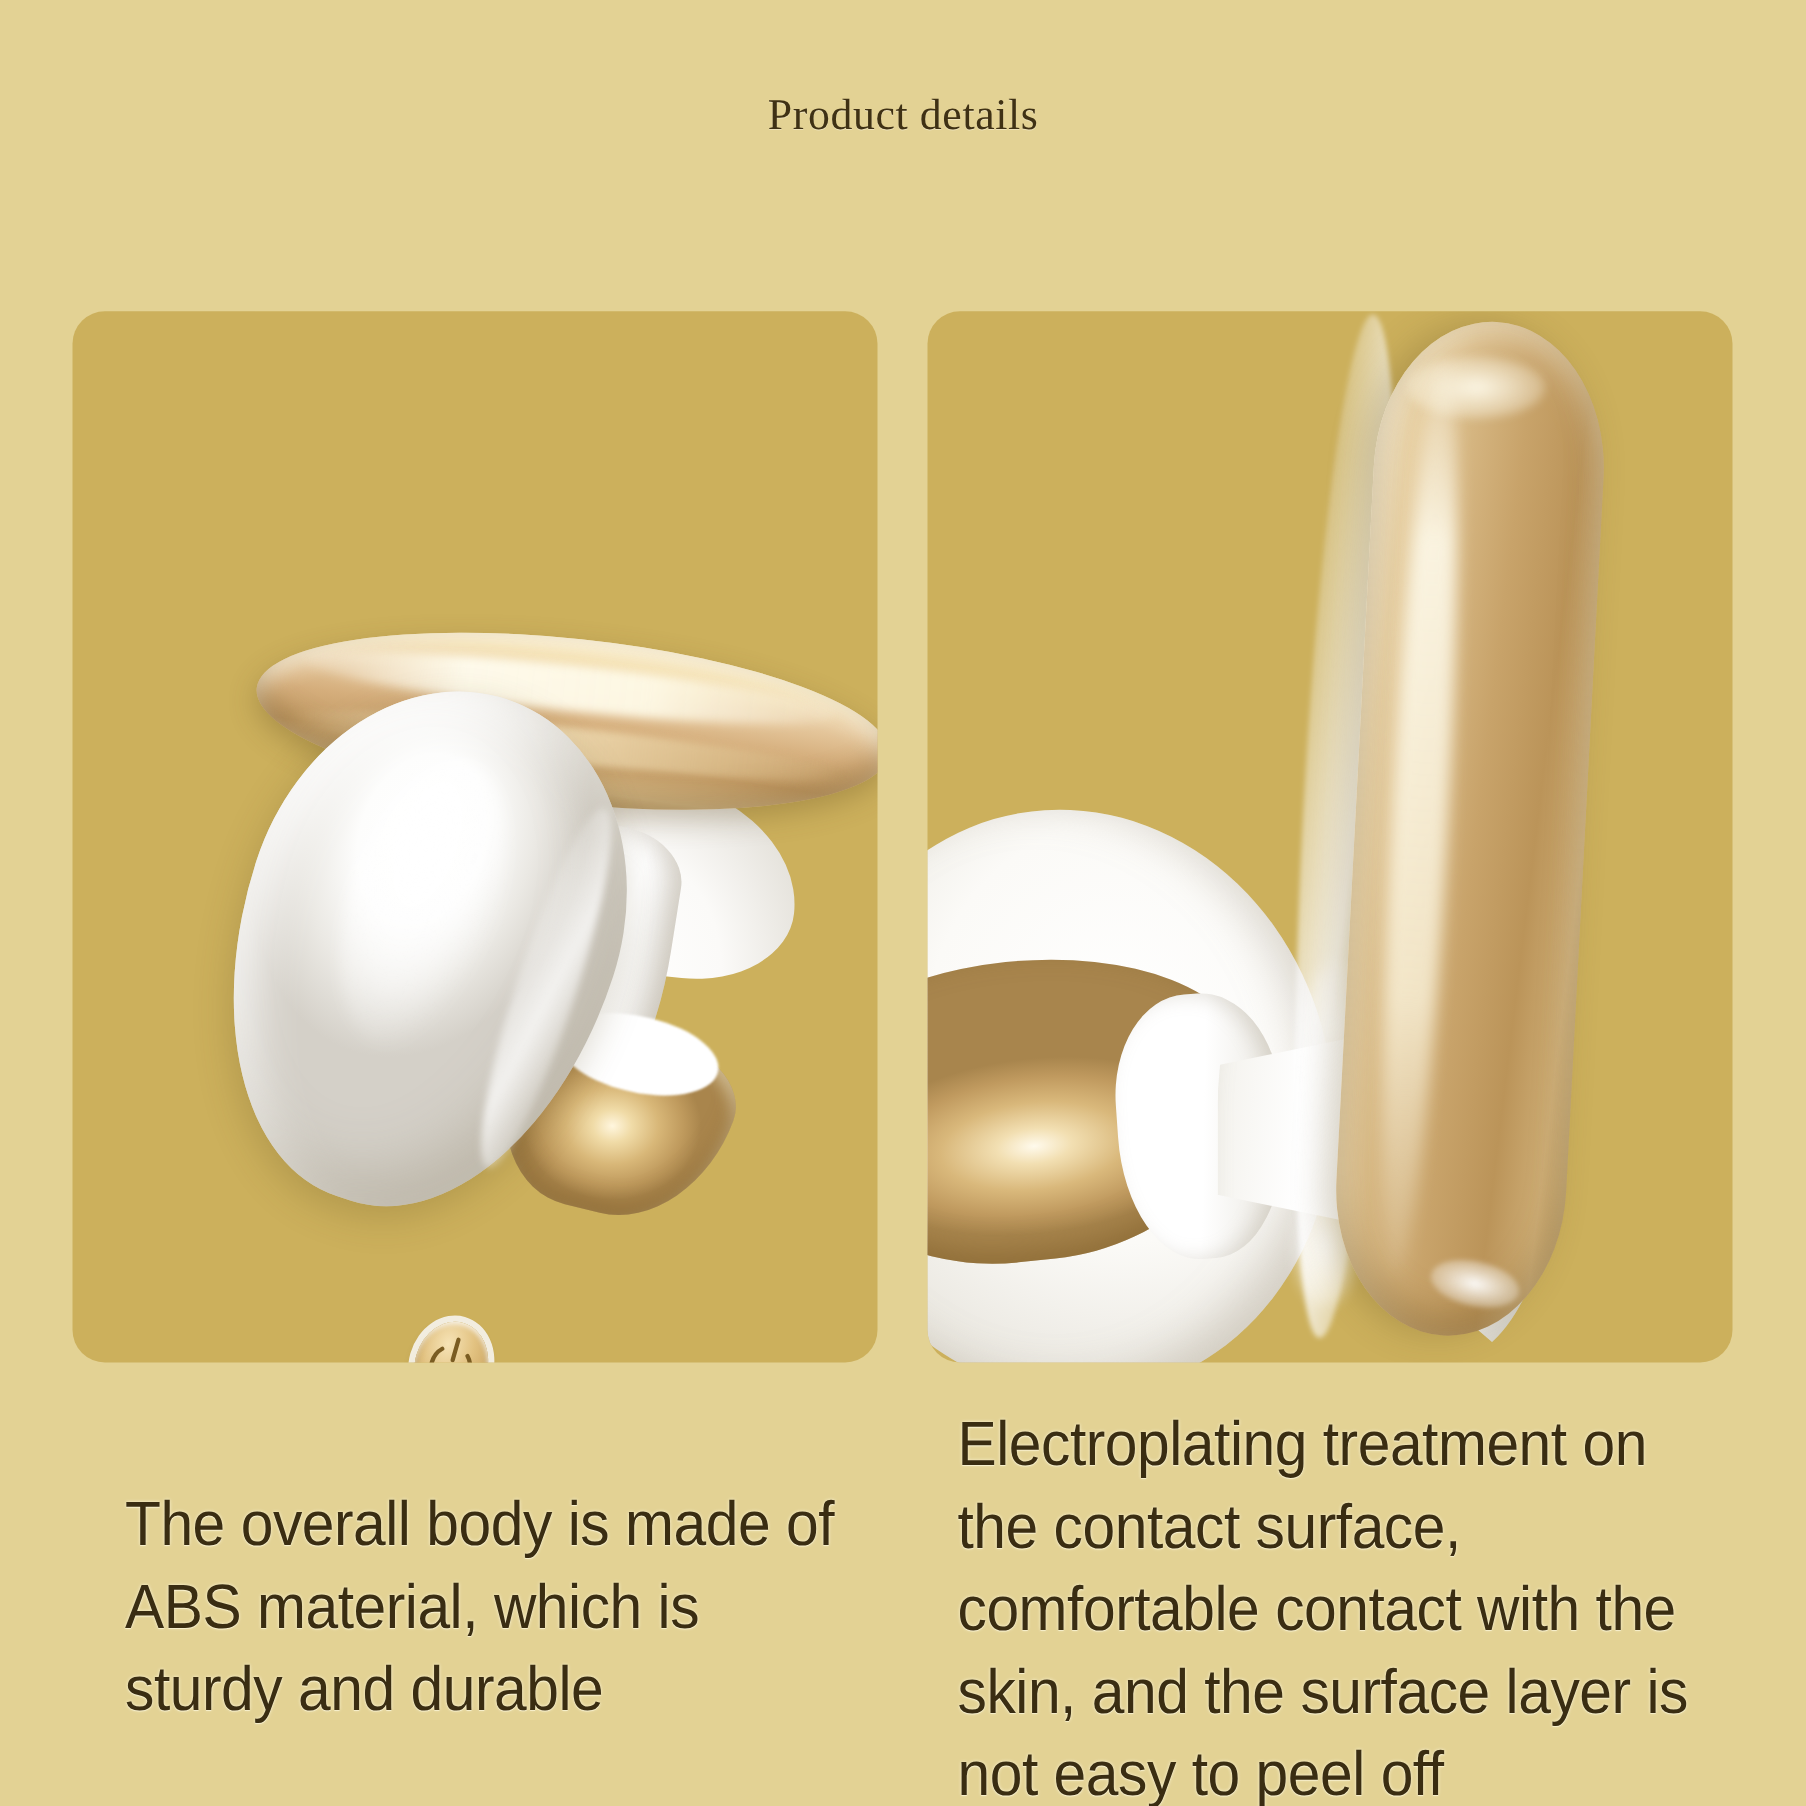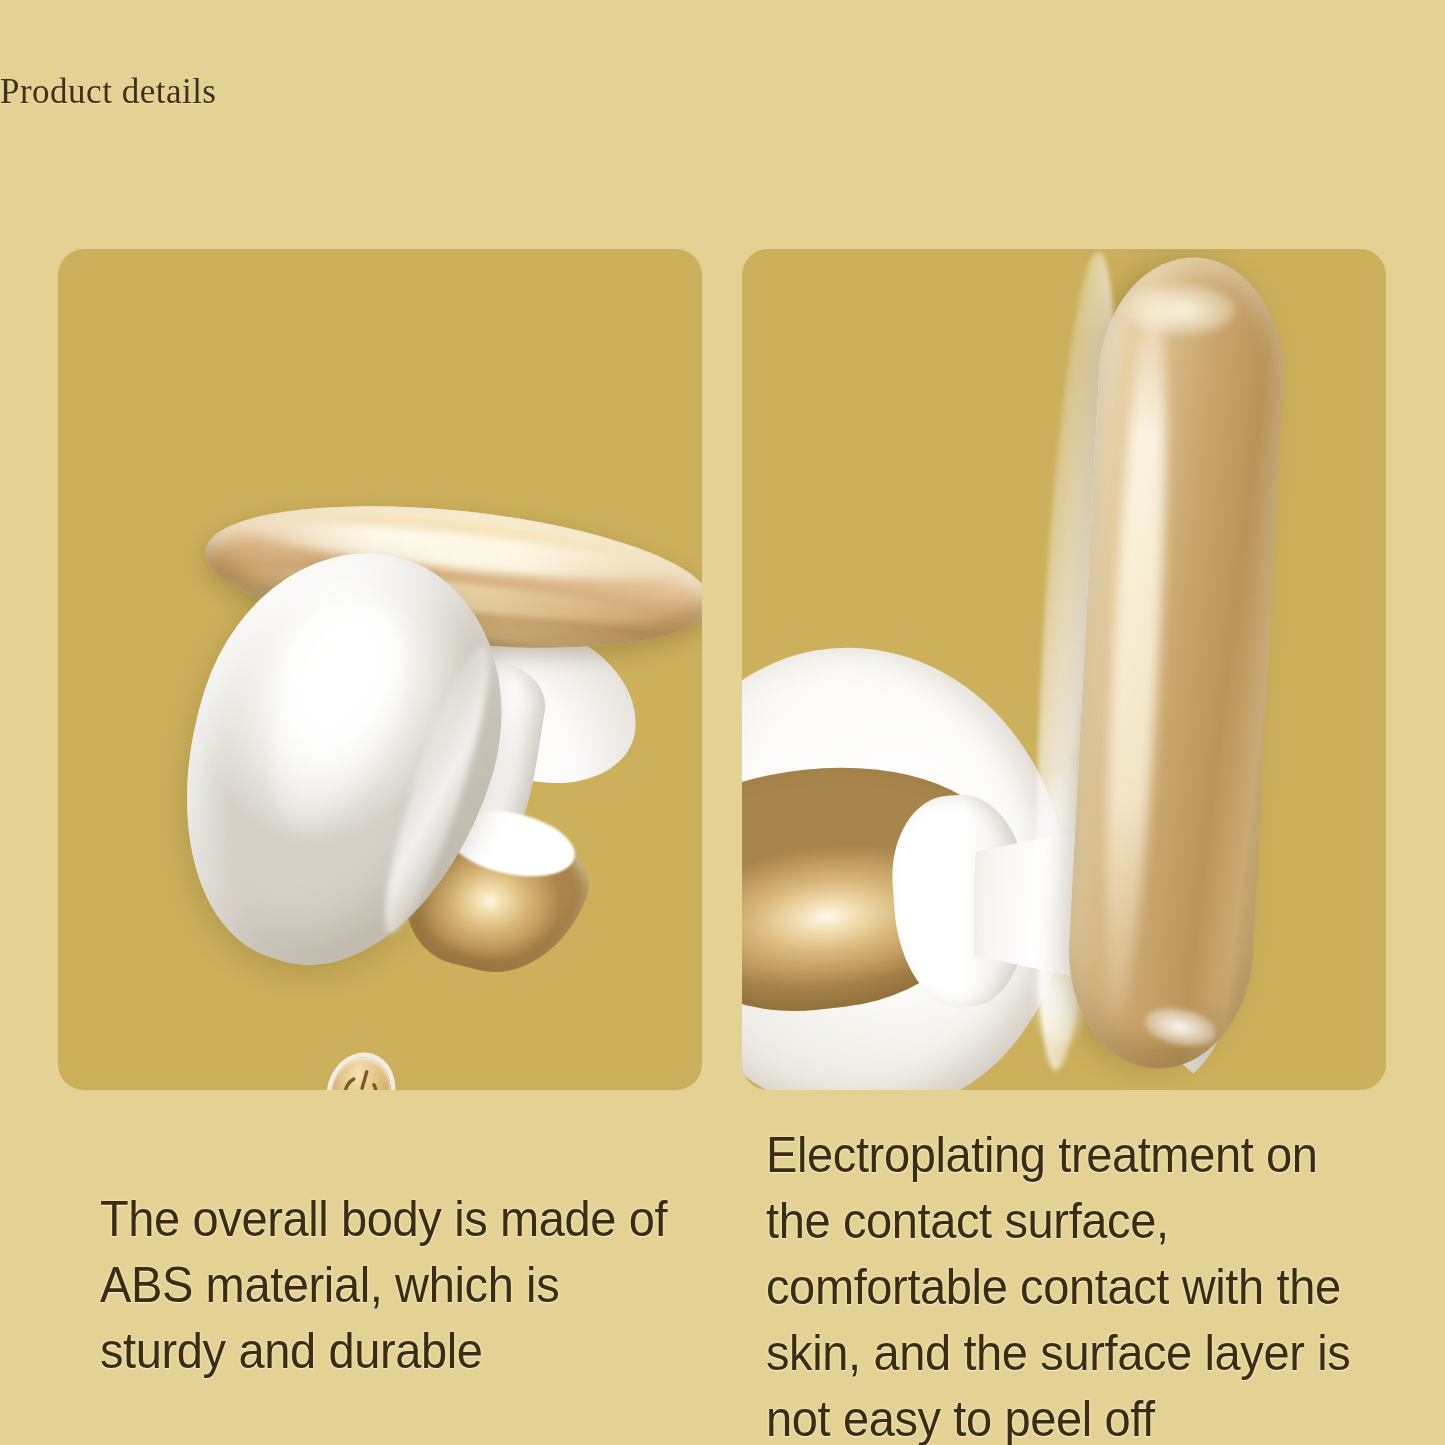--- a/index.html
+++ b/index.html
@@ -14,20 +14,21 @@
     overflow: hidden;
     position: relative;
   }
 
   
   .page-title {
     position: absolute;
     top: 72px;
     left: 0;
     width: 1445px;
+    text-align: center;
     font-family: "Liberation Serif", "DejaVu Serif", serif;
     font-size: 35px;
     letter-spacing: 0.5px;
     color: #3f3114;
     text-shadow: 0 1px 0 rgba(255,255,255,0.35);
   }
 
   
   .panel {
     position: absolute;

